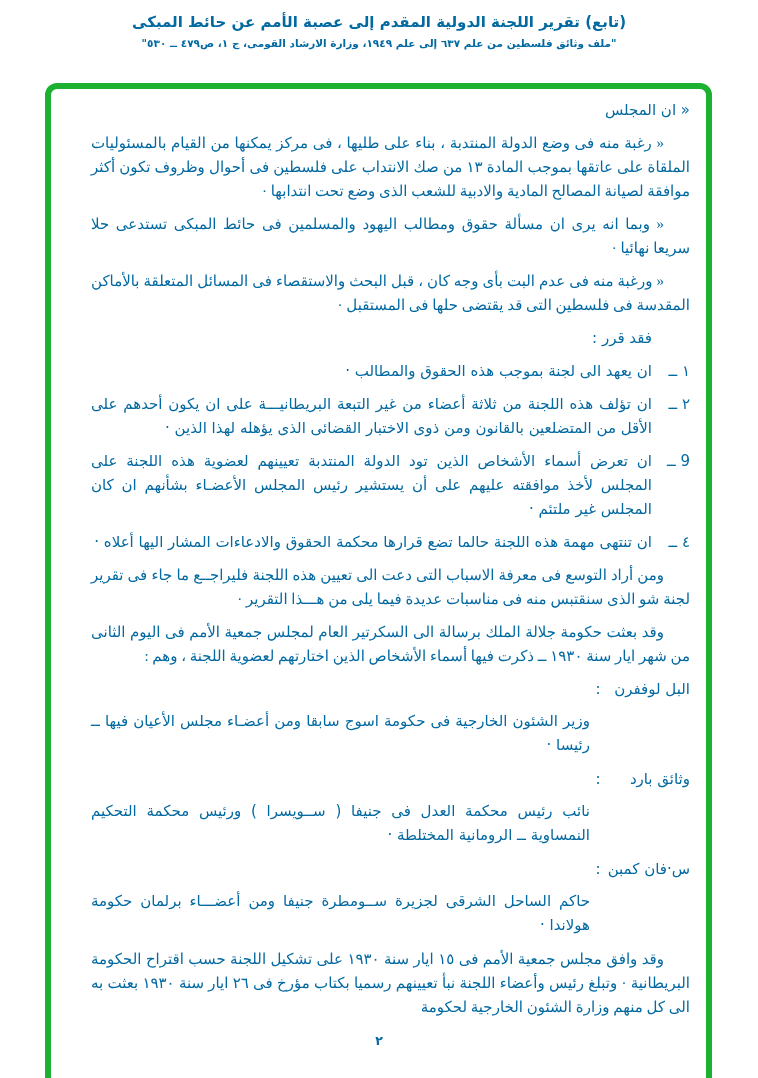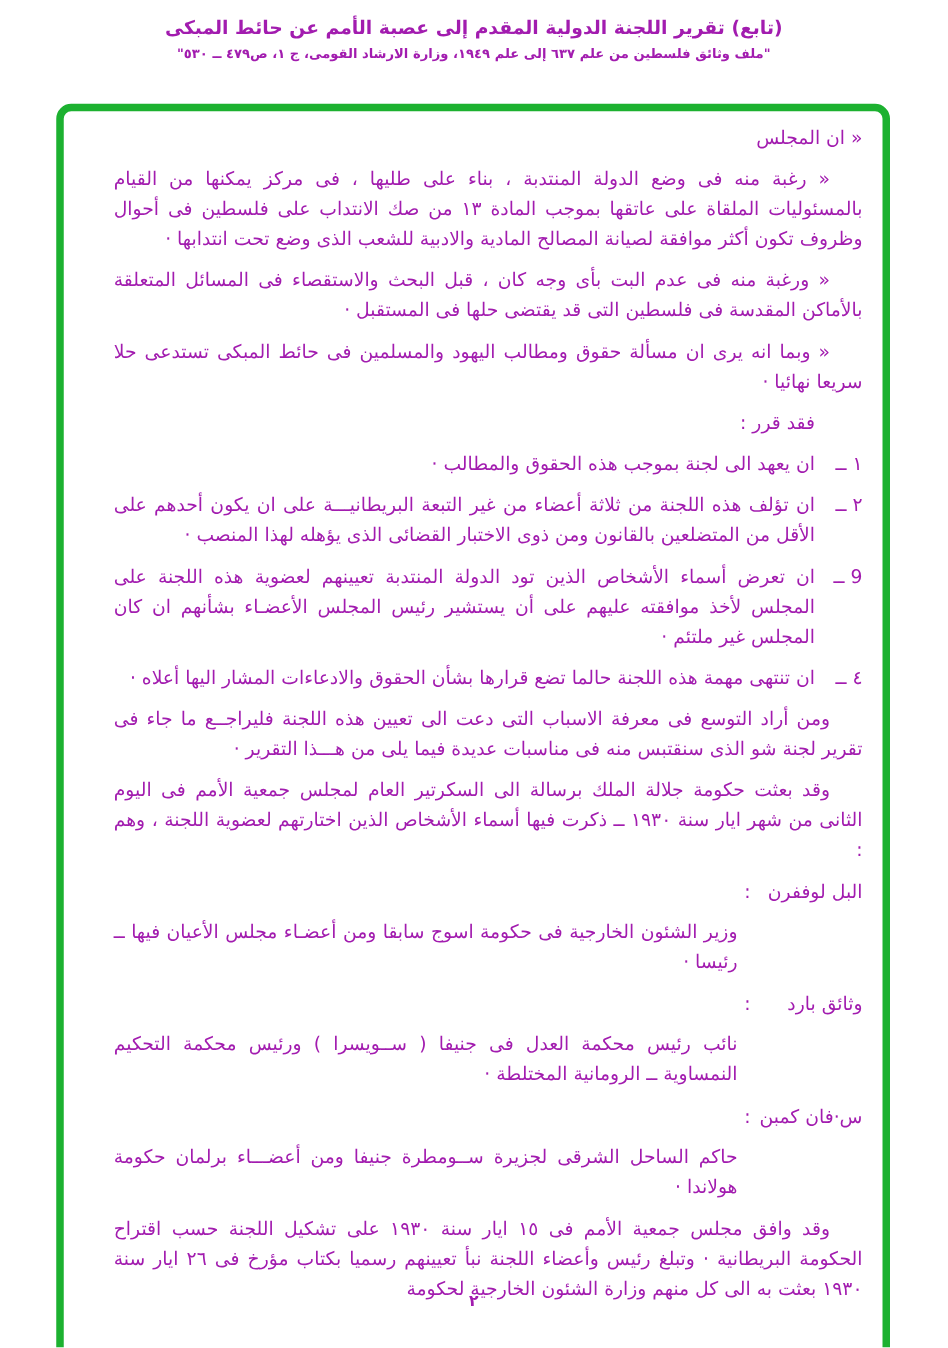--- a/index.html
+++ b/index.html
@@ -2,21 +2,21 @@
 <html lang="ar"><head>
 <meta charset="utf-8">
 <style>
   html, body { margin: 0; padding: 0; background: #ffffff; }
   .page {
     position: relative;
     width: 758px;
     height: 1078px;
     background: #ffffff;
     font-family: "DejaVu Sans", sans-serif;
-    color: #a21caf;
+    color: #0369a1;
     overflow: hidden;
   }
   .doc-header {
     direction: rtl;
     text-align: center;
     padding-top: 13px;
   }
   .doc-title {
     font-size: 15px;
     font-weight: bold;
@@ -44,20 +44,21 @@
   .green-box p, .green-box div { font-size: 15px; line-height: 24px; }
   .opening {
     margin: 0 0 9px 0;
     text-align: right;
   }
   .para {
     margin: 0 0 9px 0;
     text-align: justify;
     text-align-last: right;
     text-indent: 26px;
+    font-family: Liberation Serif, serif;
   }
   .decision-heading {
     margin: 0 0 9px 0;
     text-align: right;
     padding-right: 38px;
   }
   .decision-item {
     display: flex;
     flex-direction: row;
     margin: 0 0 9px 0;
@@ -108,40 +109,40 @@
   <header class="doc-header">
     <div class="doc-title">(تابع) تقرير اللجنة الدولية المقدم إلى عصبة الأمم عن حائط المبكى</div>
     <div class="doc-source">"ملف وثائق فلسطين من علم ٦٣٧ إلى علم ١٩٤٩، وزارة الارشاد القومى، ج ١، ص٤٧٩ ــ ٥٣٠"</div>
   </header>
 
   <div class="green-box" style="border-color: rgb(28, 177, 48);">
 
     <p class="opening">« ان المجلس</p>
 
     <p class="para">« رغبة منه فى وضع الدولة المنتدبة ، بناء على طليها ، فى مركز يمكنها من القيام بالمسئوليات الملقاة على عاتقها بموجب المادة ١٣ من صك الانتداب على فلسطين فى أحوال وظروف تكون أكثر موافقة لصيانة المصالح المادية والادبية للشعب الذى وضع تحت انتدابها ·</p>
+    <p class="para">« وبما انه يرى ان مسألة حقوق ومطالب اليهود والمسلمين فى حائط المبكى تستدعى حلا سريعا نهائيا ·</p>
     <p class="para">« ورغبة منه فى عدم البت بأى وجه كان ، قبل البحث والاستقصاء فى المسائل المتعلقة بالأماكن المقدسة فى فلسطين التى قد يقتضى حلها فى المستقبل ·</p>
-    <p class="para">« وبما انه يرى ان مسألة حقوق ومطالب اليهود والمسلمين فى حائط المبكى تستدعى حلا سريعا نهائيا ·</p>
 
     <p class="decision-heading">فقد قرر :</p>
 
     <div class="decision-item">
       <span class="decision-num">١ ــ</span>
       <div class="decision-text">ان يعهد الى لجنة بموجب هذه الحقوق والمطالب ·</div>
     </div>
     <div class="decision-item">
       <span class="decision-num">٢ ــ</span>
-      <div class="decision-text">ان تؤلف هذه اللجنة من ثلاثة أعضاء من غير التبعة البريطانيـــة على ان يكون أحدهم على الأقل من المتضلعين بالقانون ومن ذوى الاختبار القضائى الذى يؤهله لهذا المنصب ·</div>
+      <div class="decision-text">ان تؤلف هذه اللجنة من ثلاثة أعضاء من غير التبعة البريطانيـــة على ان يكون أحدهم على الأقل من المتضلعين بالقانون ومن ذوى الاختبار القضائى الذى يؤهله لهذا الذين ·</div>
     </div>
     <div class="decision-item">
       <span class="decision-num">9 ــ</span>
       <div class="decision-text">ان تعرض أسماء الأشخاص الذين تود الدولة المنتدبة تعيينهم لعضوية هذه اللجنة على المجلس لأخذ موافقته عليهم على أن يستشير رئيس المجلس الأعضـاء بشأنهم ان كان المجلس غير ملتئم ·</div>
     </div>
     <div class="decision-item">
       <span class="decision-num">٤ ــ</span>
-      <div class="decision-text">ان تنتهى مهمة هذه اللجنة حالما تضع قرارها بشأن الحقوق والادعاءات المشار اليها أعلاه ·</div>
+      <div class="decision-text">ان تنتهى مهمة هذه اللجنة حالما تضع قرارها محكمة الحقوق والادعاءات المشار اليها أعلاه ·</div>
     </div>
 
     <p class="para">ومن أراد التوسع فى معرفة الاسباب التى دعت الى تعيين هذه اللجنة فليراجــع ما جاء فى تقرير لجنة شو الذى سنقتبس منه فى مناسبات عديدة فيما يلى من هـــذا التقرير ·</p>
     <p class="para">وقد بعثت حكومة جلالة الملك برسالة الى السكرتير العام لمجلس جمعية الأمم فى اليوم الثانى من شهر ايار سنة ١٩٣٠ ــ ذكرت فيها أسماء الأشخاص الذين اختارتهم لعضوية اللجنة ، وهم :</p>
 
     <div class="member-row">
       <span class="member-name">البل لوففرن</span>
       <span class="member-colon">:</span>
       <div class="member-desc">وزير الشئون الخارجية فى حكومة اسوج سابقا ومن أعضـاء مجلس الأعيان فيها ــ رئيسا ·</div>
     </div>

